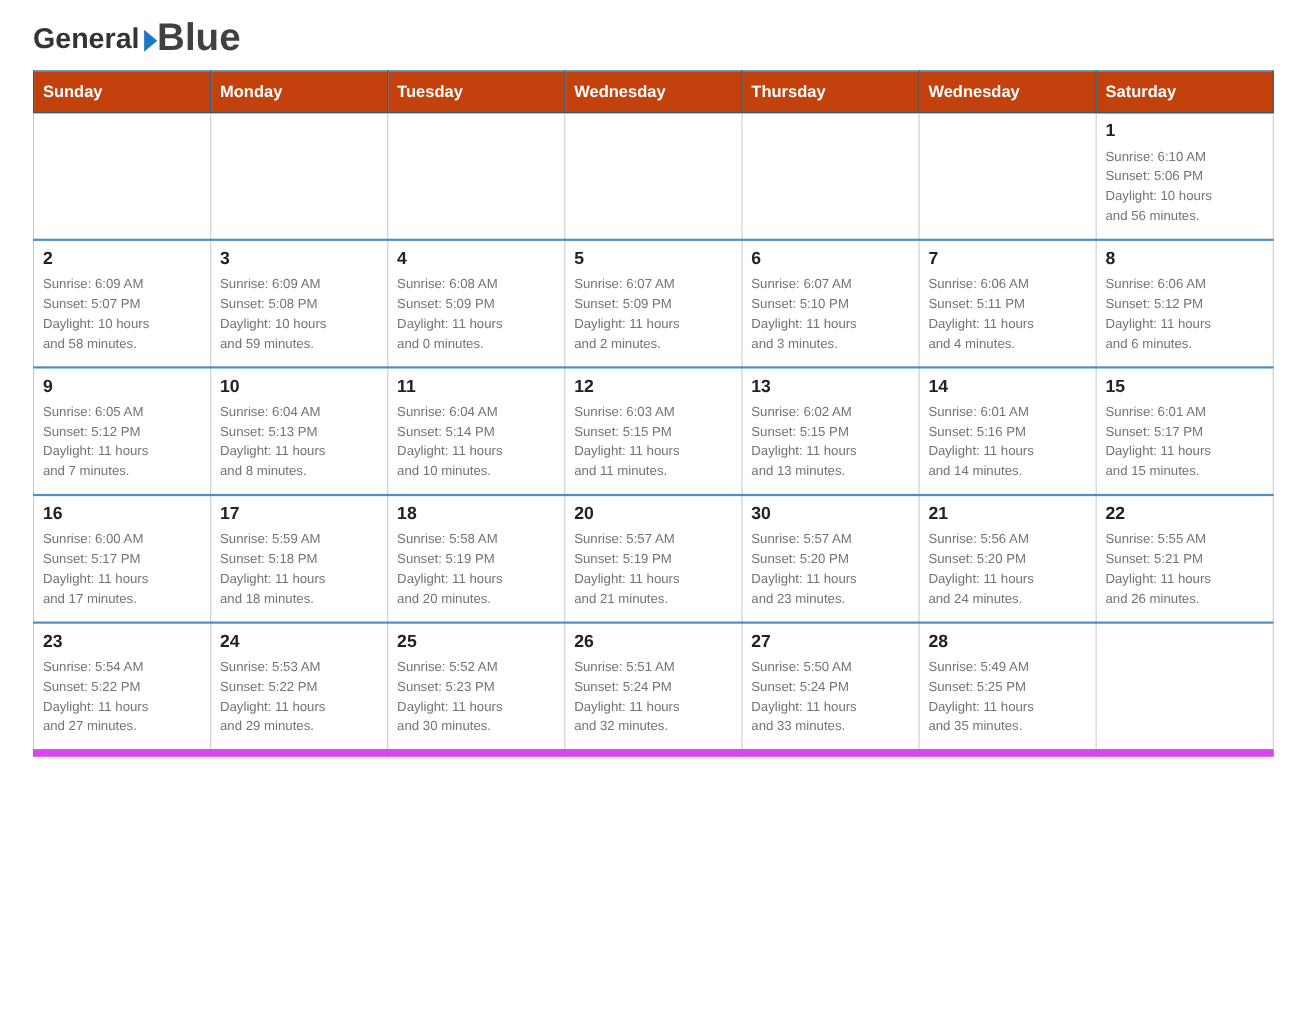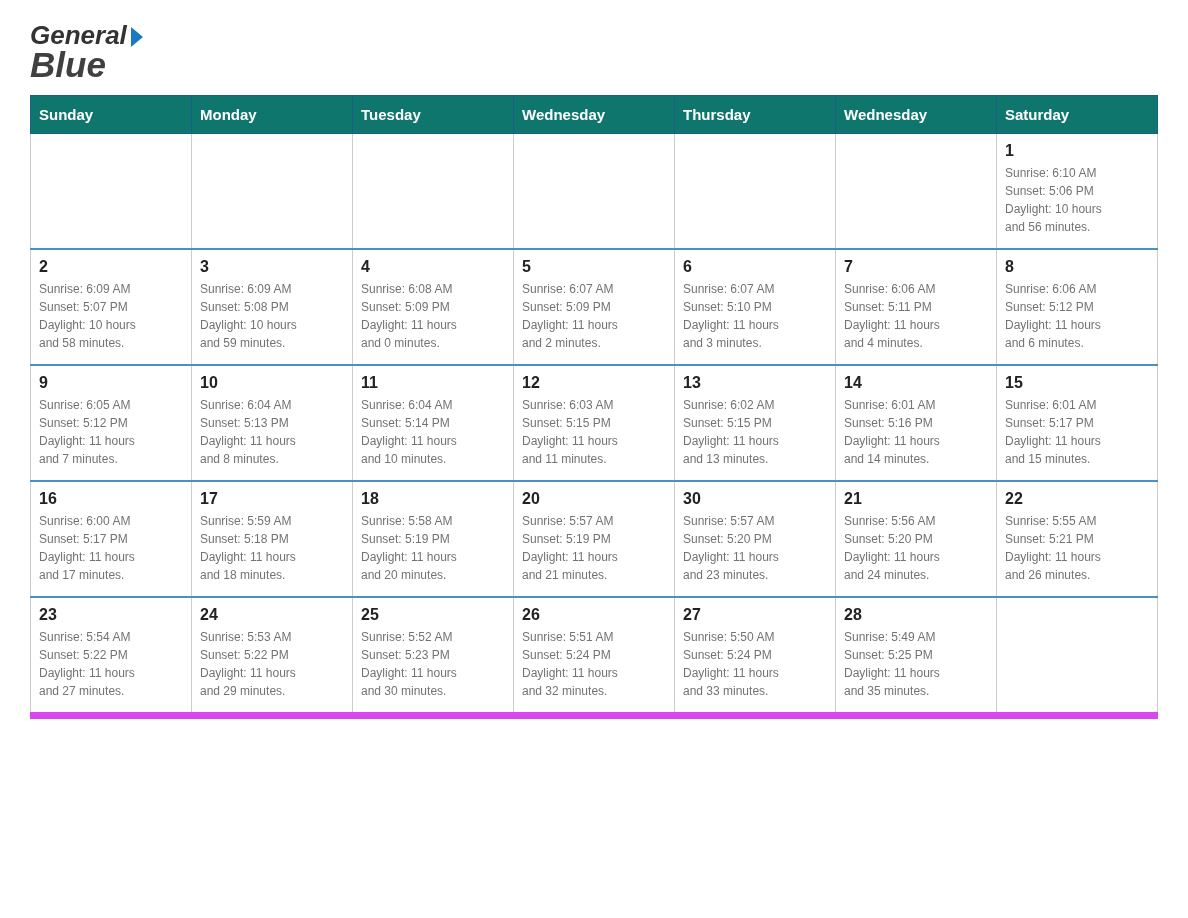--- a/index.html
+++ b/index.html
@@ -11,23 +11,22 @@
       min-height: 918px;
     }
     .header {
       display: flex;
       justify-content: space-between;
       align-items: flex-start;
       margin-bottom: 10px;
     }
     .logo {
       display: flex;
-      flex-direction: column;
+      flex-direction: row;
       align-items: flex-start;
-      font-style: italic;
     }
     .logo-general {
       font-size: 26px;
       font-weight: bold;
       color: #333;
       display: flex;
       align-items: center;
     }
     .logo-general .logo-arrow {
       display: inline-block;
@@ -58,21 +57,21 @@
       font-weight: normal;
       color: #444;
       margin-top: 4px;
     }
     .calendar {
       width: 100%;
       border-collapse: collapse;
       margin-top: 10px;
     }
     .calendar thead tr {
-      background-color: #0f766e;
+      background-color: #c2410c;
     }
     .calendar thead th {
       color: #fff;
       font-size: 15px;
       font-weight: bold;
       padding: 10px 8px;
       text-align: left;
       border: 1px solid #1a5e8a;
     }
     .calendar tbody tr {

